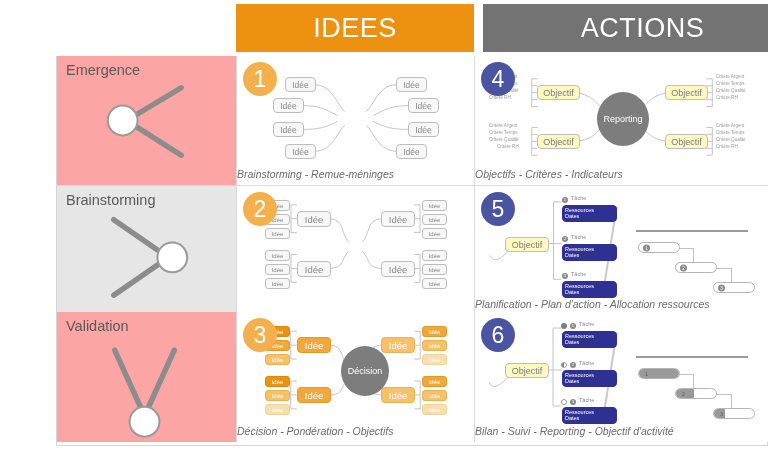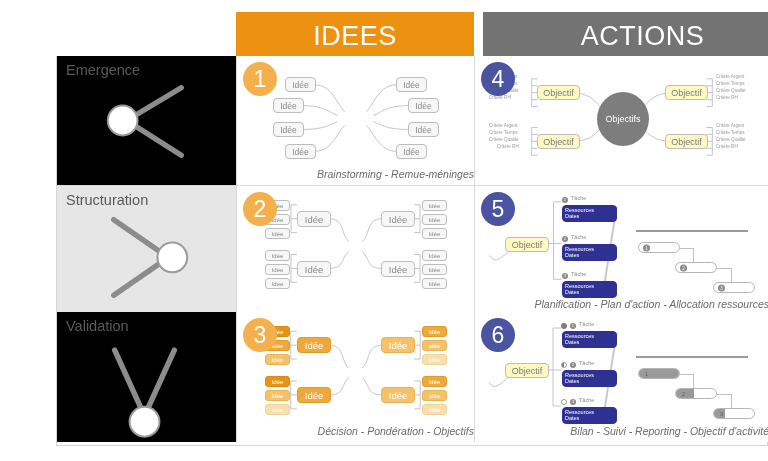--- a/index.html
+++ b/index.html
@@ -2,54 +2,54 @@
 <html><head>
 <meta charset="utf-8">
 <style>
   html,body{margin:0;padding:0;background:#ffffff;}
   body{width:768px;height:461px;overflow:hidden;
        font-family:"Liberation Sans","DejaVu Sans",sans-serif;}
 
   .board{position:relative;width:768px;height:461px;background:#fff;}
 
   
-  .hdr{position:absolute;top:12px;height:48px;display:flex;align-items:center;
+  .hdr{position:absolute;top:4px;height:48px;display:flex;align-items:center;
        justify-content:center;color:#fff;font-size:27px;letter-spacing:.5px;}
   .hdr-idees{left:236px;width:238px;background:#ED9111;}
   .hdr-actions{left:474px;width:319px;background:#737373;margin-left:9px;}
 
   
   .grid{position:absolute;left:56px;top:56px;width:712px;height:390px;
         border:1px solid #d5d5d5;border-top:none;box-sizing:border-box;}
   .row{position:absolute;left:0;width:100%;box-sizing:border-box;
        border-bottom:1px solid #d9d9d9;}
   .row.r1{top:0;height:130px;}
   .row.r2{top:130px;height:130px;}
   .row.r3{top:256px;height:130px;border-bottom:none;}
 
   .cell{position:absolute;top:0;height:100%;box-sizing:border-box;}
-  .cell.c0{left:0;width:180px;border-right:1px solid #d9d9d9;background:#000000;}
+  .cell.c0{left:0;width:180px;border-right:1px solid #d9d9d9;background:#fca5a5;}
   .cell.c1{left:180px;width:238px;border-right:1px solid #d9d9d9;background:#fff;}
   .cell.c2{left:418px;width:294px;background:#fff;}
   .row.r2 .cell.c0{background:#e6e6e6;}
 
   .stage-label{position:absolute;left:9px;top:6px;font-size:14.5px;color:#5a5a5a;}
 
   
   .glyph{position:absolute;left:0;top:0;width:100%;height:100%;}
 
   
   .badge{position:absolute;width:34px;height:34px;border-radius:50%;
          display:flex;align-items:center;justify-content:center;
          color:#fff;font-size:23px;line-height:1;z-index:6;}
   .badge.o{background:#F3B04C;}
   .badge.b{background:#4A54A0;}
 
   
-  .cap{position:absolute;left:0;bottom:5px;width:100%;text-align:right;
+  .cap{position:absolute;left:0;bottom:5px;width:100%;text-align:left;
        font-size:10.5px;font-style:italic;color:#6b6b6b;}
 
   
   .mm{position:absolute;left:0;top:0;width:100%;height:100%;}
   .hub{position:absolute;border-radius:50%;background:#7d7d7d;color:#fff;
        display:flex;align-items:center;justify-content:center;
        font-size:9px;text-align:center;z-index:3;}
   .nd{position:absolute;box-sizing:border-box;border:1px solid #bdbdbd;
       border-radius:4px;background:#f7f7f7;color:#8a8a8a;
       display:flex;align-items:center;justify-content:center;
@@ -151,21 +151,21 @@
             <path d="M62 23 L56 23 L56 51 L62 51"></path>
             <path d="M56 30 L62 30 M56 37 L62 37 M56 44 L62 44"></path>
             <path d="M62 72 L56 72 L56 100 L62 100"></path>
             <path d="M56 79 L62 79 M56 86 L62 86 M56 93 L62 93"></path>
             <path d="M232 23 L238 23 L238 51 L232 51"></path>
             <path d="M238 30 L232 30 M238 37 L232 37 M238 44 L232 44"></path>
             <path d="M232 72 L238 72 L238 100 L232 100"></path>
             <path d="M238 79 L232 79 M238 86 L232 86 M238 93 L232 93"></path>
           </g>
         </svg>
-        <div class="hub" style="left:122px;top:36px;width:52px;height:54px;">Objectifs</div>
+        <div class="hub" style="left:122px;top:36px;width:52px;height:54px;">Reporting</div>
 
         <div class="nd objectif" style="left:62px;top:29px;width:43px;height:15px;">Objectif</div>
         <div class="nd objectif" style="left:62px;top:78px;width:43px;height:15px;">Objectif</div>
         <div class="nd objectif" style="left:190px;top:29px;width:43px;height:15px;">Objectif</div>
         <div class="nd objectif" style="left:190px;top:78px;width:43px;height:15px;">Objectif</div>
 
         <div class="crit" style="left:14px;top:18px;">Critère Argent</div>
         <div class="crit" style="left:14px;top:25px;">Critère Temps</div>
         <div class="crit" style="left:14px;top:32px;">Critère Qualité</div>
         <div class="crit" style="left:14px;top:39px;">Critère RH</div>
@@ -178,27 +178,28 @@
         <div class="crit" style="left:241px;top:18px;">Critère Argent</div>
         <div class="crit" style="left:241px;top:25px;">Critère Temps</div>
         <div class="crit" style="left:241px;top:32px;">Critère Qualité</div>
         <div class="crit" style="left:241px;top:39px;">Critère RH</div>
 
         <div class="crit" style="left:241px;top:67px;">Critère Argent</div>
         <div class="crit" style="left:241px;top:74px;">Critère Temps</div>
         <div class="crit" style="left:241px;top:81px;">Critère Qualité</div>
         <div class="crit" style="left:241px;top:88px;">Critère RH</div>
 
+        <div class="cap">Objectifs - Critères - Indicateurs</div>
       </div>
     </div>
 
     <div class="row r2">
 
       <div class="cell c0">
-        <div class="stage-label">Structuration</div>
+        <div class="stage-label">Brainstorming</div>
         <svg class="glyph" viewBox="0 0 180 130">
           <line x1="112" y1="72" x2="57" y2="34" stroke="#8c8c8c" stroke-width="5.5" stroke-linecap="round"></line>
           <line x1="112" y1="72" x2="57" y2="110" stroke="#8c8c8c" stroke-width="5.5" stroke-linecap="round"></line>
           <circle cx="116" cy="72" r="15" fill="#ffffff" stroke="#9a9a9a" stroke-width="2"></circle>
         </svg>
       </div>
 
       <div class="cell c1">
         <div class="badge o" style="left:6px;top:6px;">2</div>
         <svg class="mm" viewBox="0 0 238 130">
@@ -313,20 +314,21 @@
             <path d="M60 19 L54 19 L54 47 L60 47"></path>
             <path d="M54 33 L60 33"></path>
             <path d="M60 69 L54 69 L54 97 L60 97"></path>
             <path d="M54 83 L60 83"></path>
             <path d="M178 19 L184 19 L184 47 L178 47"></path>
             <path d="M184 33 L178 33"></path>
             <path d="M178 69 L184 69 L184 97 L178 97"></path>
             <path d="M184 83 L178 83"></path>
           </g>
         </svg>
+        <div class="hub" style="left:104px;top:34px;width:48px;height:50px;">Décision</div>
 
         <div class="nd big o2" style="left:60px;top:25px;width:34px;height:16px;">Idée</div>
         <div class="nd big o2" style="left:60px;top:75px;width:34px;height:16px;">Idée</div>
         <div class="nd big o3" style="left:144px;top:25px;width:34px;height:16px;">Idée</div>
         <div class="nd big o3" style="left:144px;top:75px;width:34px;height:16px;">Idée</div>
 
         <div class="nd sm o1" style="left:28px;top:14px;width:25px;height:11px;">Idée</div>
         <div class="nd sm o2" style="left:28px;top:28px;width:25px;height:11px;">Idée</div>
         <div class="nd sm o3" style="left:28px;top:42px;width:25px;height:11px;">Idée</div>
         <div class="nd sm o1" style="left:28px;top:64px;width:25px;height:11px;">Idée</div>

